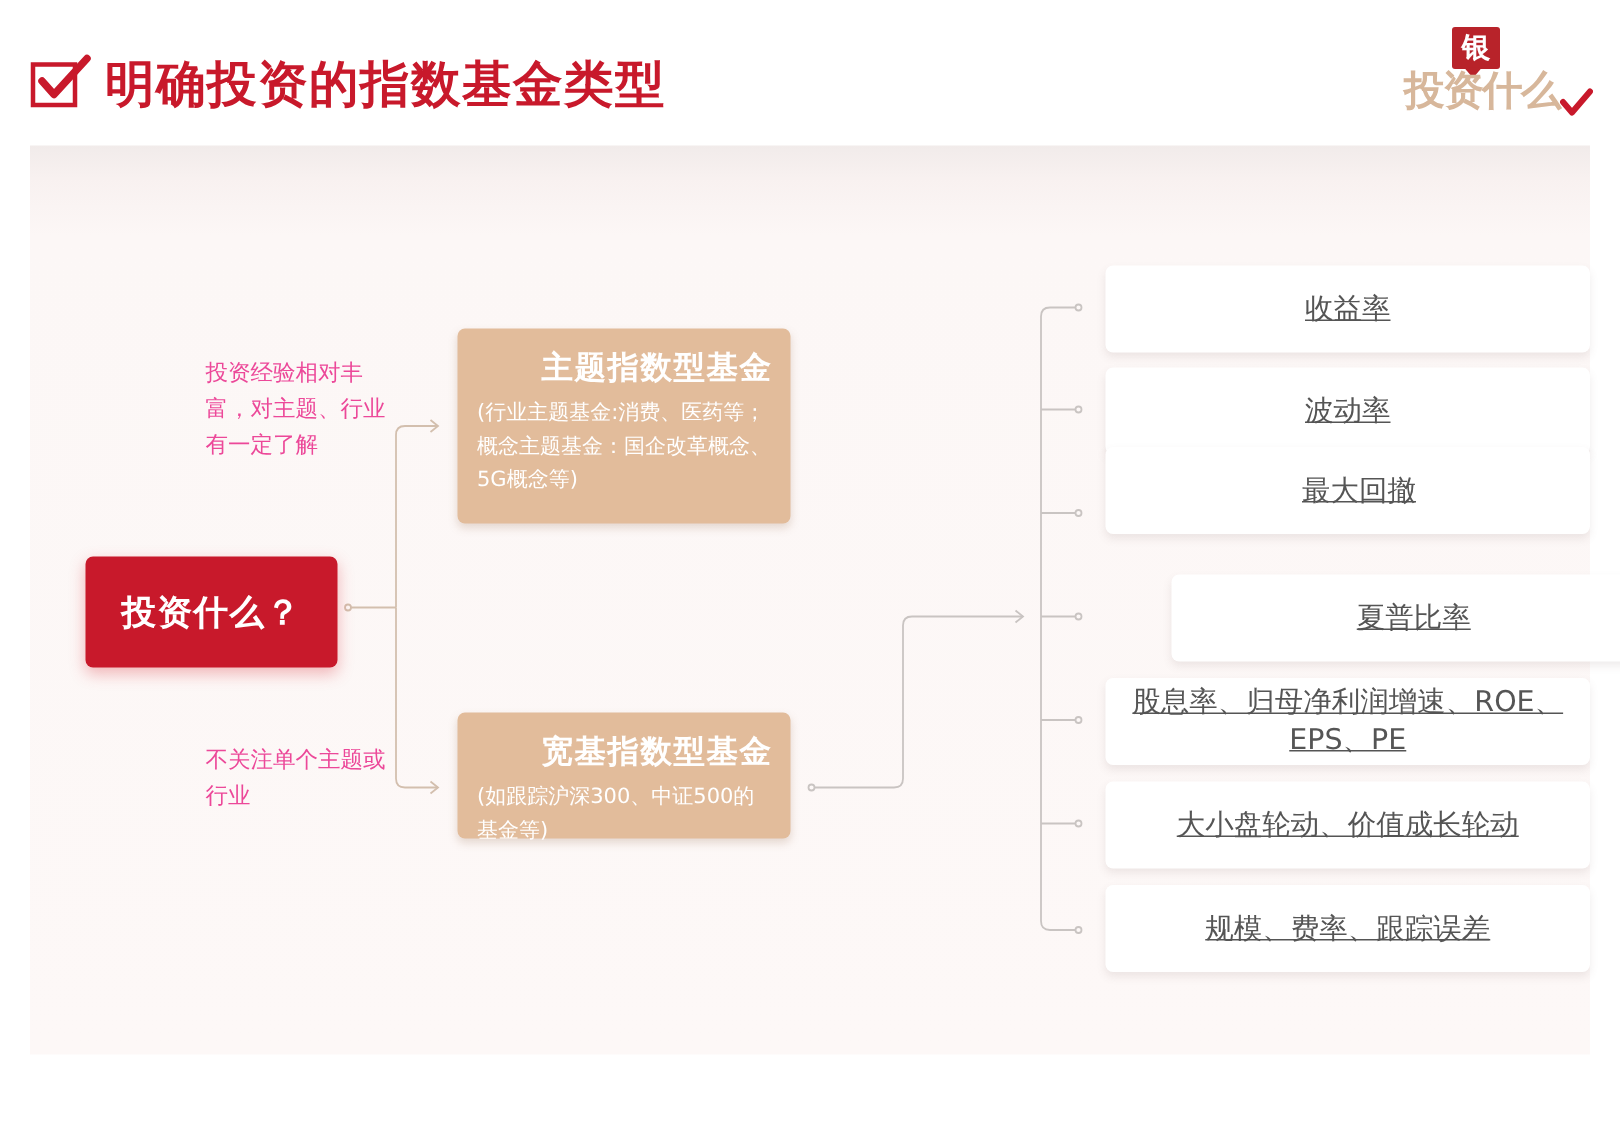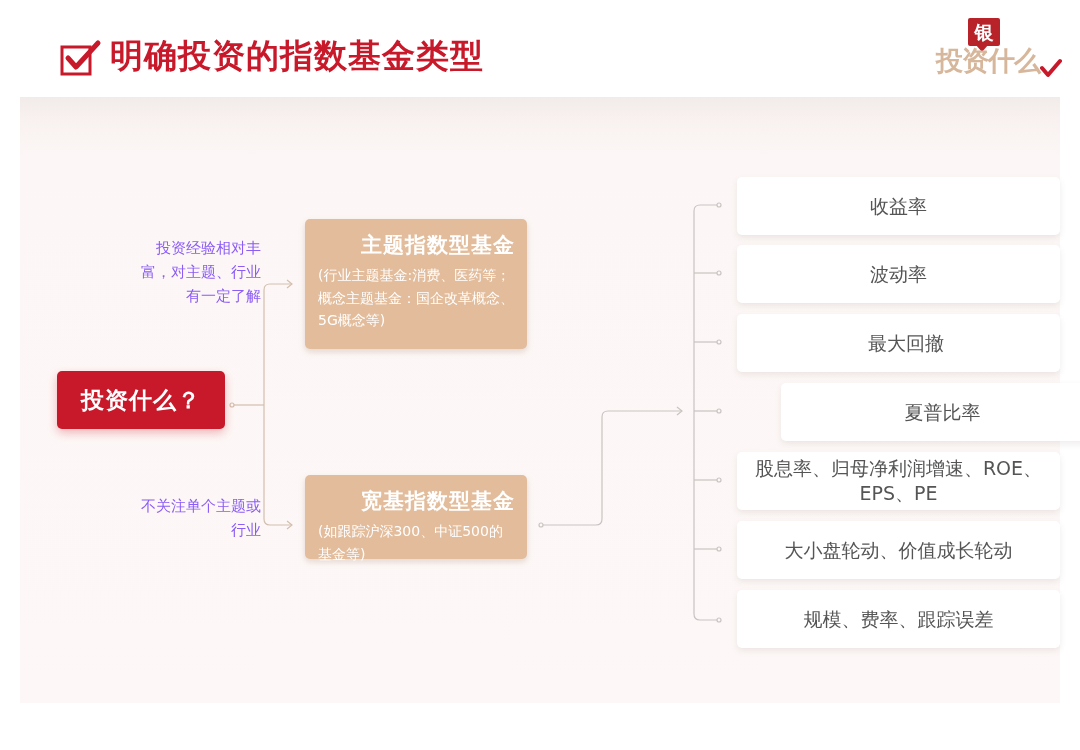--- a/index.html
+++ b/index.html
@@ -1,52 +1,52 @@
 <!DOCTYPE html>
 <html><head>
 <meta charset="utf-8">
 <style>
   * { box-sizing: border-box; margin: 0; padding: 0; }
   html, body { width: 1080px; height: 750px; background: #ffffff; overflow: hidden; }
   body { position: relative; font-family: "DejaVu Sans", "Liberation Sans", sans-serif; }
 
-  .title-bar { position: absolute; left: 20px; top: 34px; height: 44px; display: flex; align-items: flex-end; margin-left: 40px; }
+  .title-bar { position: absolute; left: 20px; top: 34px; height: 44px; display: flex; align-items: flex-start; }
   .check-icon { width: 42px; height: 40px; position: relative; margin-right: 8px; }
   .check-icon svg { width: 42px; height: 40px; display: block; }
   .page-title { font-size: 33px; font-weight: bold; letter-spacing: 1px; line-height: 44px; }
 
   .logo { position: absolute; left: 936px; top: 18px; width: 126px; height: 62px; }
   .logo-top { position: absolute; left: 32px; top: 0; width: 32px; height: 28px; border-radius: 2px;
               color: #fff; font-weight: bold; font-size: 19px; line-height: 28px; text-align: center; }
   .logo-top::after { content: ""; position: absolute; left: 8px; bottom: -6px; width: 0; height: 0;
               border-left: 6px solid transparent; border-right: 6px solid transparent; border-top: 7px solid var(--tipc); }
   .logo-bottom { position: absolute; left: 0; top: 26px; font-size: 27px; font-weight: bold; letter-spacing: -1px; line-height: 34px; }
   .logo-check { position: absolute; left: 104px; top: 40px; width: 22px; height: 20px; }
 
   .panel { position: absolute; left: 20px; top: 97px; width: 1040px; height: 606px;
            background: linear-gradient(to bottom, #f1ebea 0px, #f8f1f0 22px, #fcf7f6 60px, #fdf8f7 100%); }
 
-  .root-node { position: absolute; left: 57px; top: 371px; width: 168px; height: 58px; border-radius: 5px;
+  .root-node { position: absolute; left: 57px; top: 371px; width: 168px; height: 74px; border-radius: 5px;
                color: #fff; font-size: 23px; font-weight: bold; display: flex; align-items: center; justify-content: center;
                box-shadow: 0 4px 10px rgba(220, 60, 70, 0.35); letter-spacing: 1px; }
 
-  .cond-label { position: absolute; font-size: 15px; color: #8b5cf6; line-height: 24px; text-align: right; }
+  .cond-label { position: absolute; font-size: 15px; color: #ec4899; line-height: 24px; }
   .cond-1 { left: 137px; top: 236px; width: 124px; }
   .cond-2 { left: 137px; top: 494px; width: 124px; }
 
   .fund-node { position: absolute; left: 305px; width: 222px; border-radius: 5px; color: #fff;
                box-shadow: 0 3px 6px rgba(160, 120, 90, 0.25); padding: 10px 12px 10px 13px; }
   .fund-1 { top: 219px; height: 130px; }
   .fund-2 { top: 475px; height: 84px; }
   .fund-title { font-size: 21px; font-weight: bold; text-align: right; line-height: 32px; letter-spacing: 1px; }
   .fund-desc { font-size: 14px; line-height: 22.5px; margin-top: 3px; }
 
   .metric { position: absolute; left: 737px; width: 323px; height: 58px; background: #ffffff; border-radius: 5px;
             box-shadow: 0 3px 6px rgba(120, 100, 100, 0.12); display: flex; align-items: center; justify-content: center;
-            text-align: center; color: #555; font-size: 19px; line-height: 25px; padding: 0 8px; }
+            text-align: center; color: #555; font-size: 19px; line-height: 25px; padding: 0 8px; text-decoration: underline; }
 
   svg.connectors { position: absolute; left: 0; top: 0; width: 1080px; height: 750px; pointer-events: none; }
 </style>
 </head>
 <body>
 
 <div class="title-bar">
   <div class="check-icon">
     <svg viewBox="0 0 42 40">
       <rect x="2" y="9" width="28" height="27" fill="none" stroke="#c8192b" stroke-width="3"></rect>
@@ -106,17 +106,17 @@
   <div class="fund-title">主题指数型基金</div>
   <div class="fund-desc">(行业主题基金:消费、医药等；概念主题基金：国企改革概念、5G概念等)</div>
 </div>
 <div class="fund-node fund-2" style="background:#e2bc9b;">
   <div class="fund-title">宽基指数型基金</div>
   <div class="fund-desc">(如跟踪沪深300、中证500的基金等)</div>
 </div>
 
 <div class="metric" style="top:177px;">收益率</div>
 <div class="metric" style="top:245px;">波动率</div>
-<div class="metric" style="top:314px;padding-left:23px;">最大回撤</div>
+<div class="metric" style="top:298px;padding-left:23px;">最大回撤</div>
 <div class="metric" style="top:383px;margin-left:44px;">夏普比率</div>
 <div class="metric" style="top:452px;">股息率、归母净利润增速、ROE、 EPS、PE</div>
 <div class="metric" style="top:521px;">大小盘轮动、价值成长轮动</div>
 <div class="metric" style="top:590px;">规模、费率、跟踪误差</div>
 
 </body></html>

